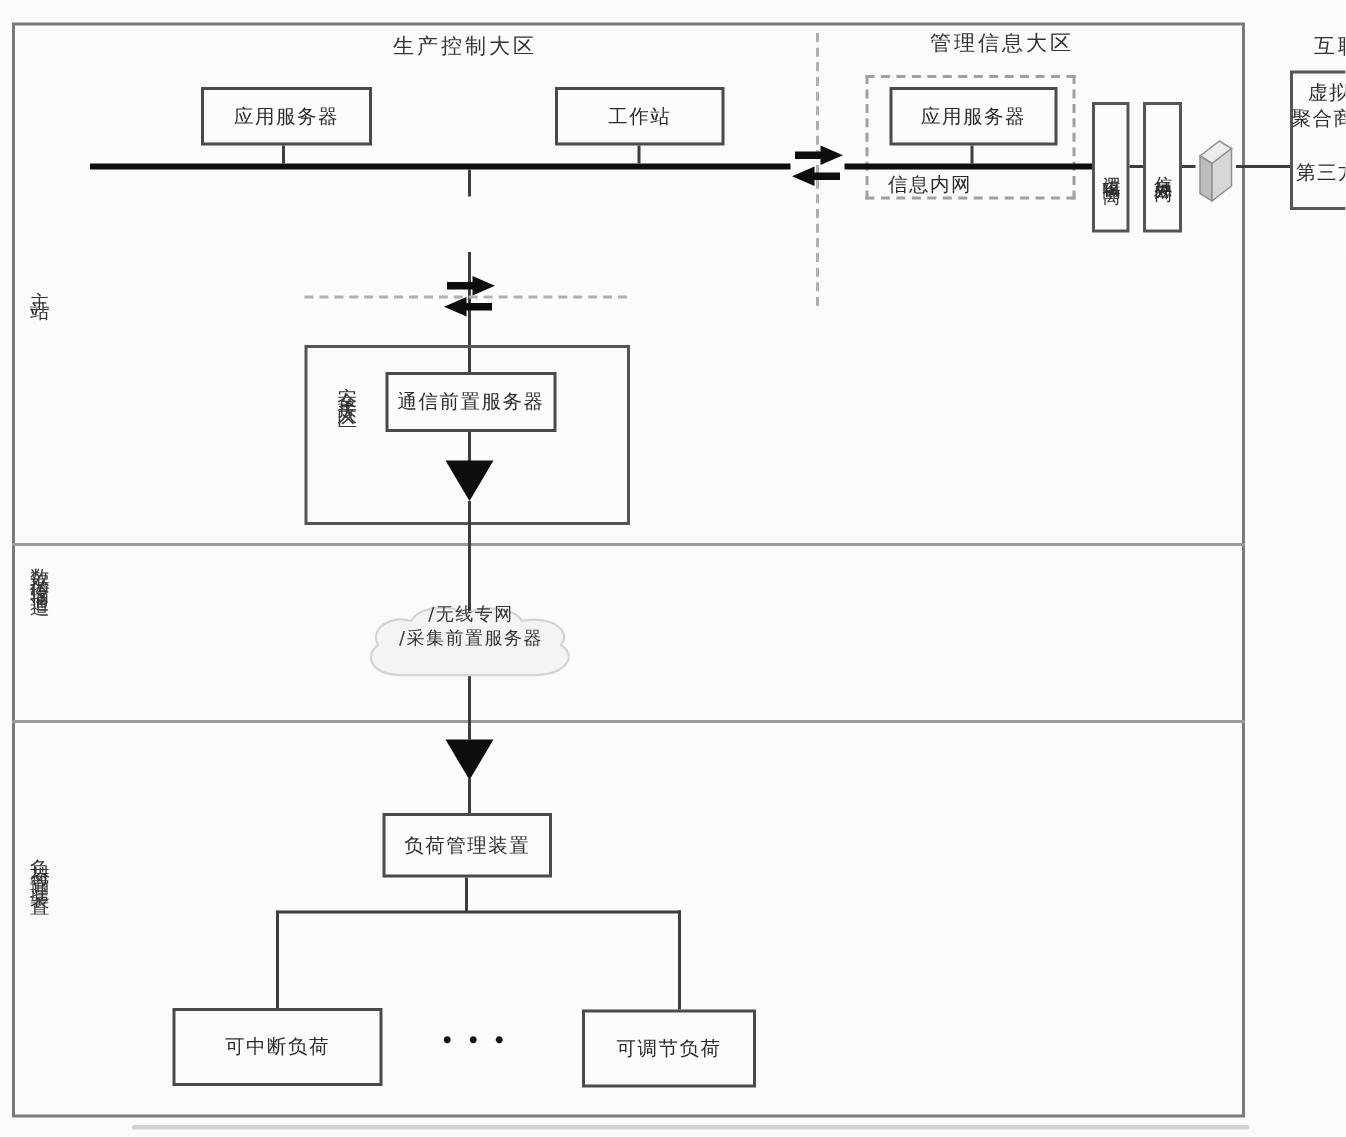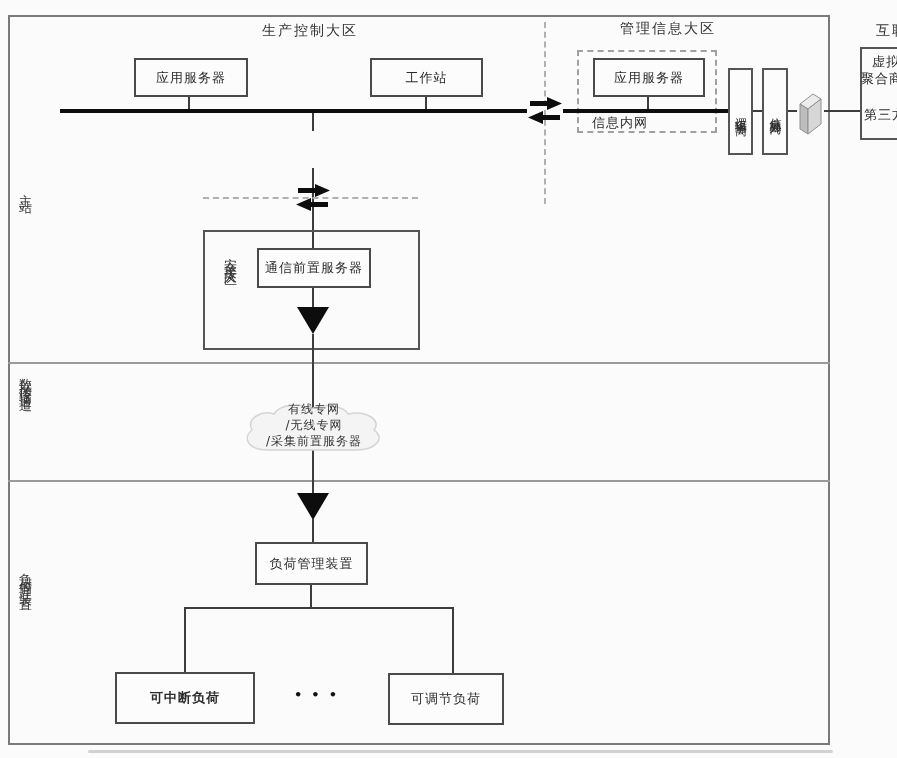--- a/index.html
+++ b/index.html
@@ -78,34 +78,33 @@
   <div class="box" style="left:257px;top:248px;width:114px;height:40px;">通信前置服务器</div>
   <div class="vline" style="left:312px;top:288px;height:20px;"></div>
   <div class="tri-down" style="left:297px;top:307px;"></div>
   <div class="vline" style="left:312px;top:334px;height:30px;"></div>
 
   <div class="vline" style="left:312px;top:364px;height:118px;"></div>
   <svg class="abs" style="left:238px;top:400px;" width="152" height="58">
     <path d="M30,50 C10,50 4,38 14,30 C8,18 24,10 36,14 C42,4 64,2 72,10 C84,2 106,6 110,14 C128,10 144,20 136,30 C148,38 138,50 118,50 Z" fill="#f4f4f4" stroke="#d4d4d4" stroke-width="1.5"></path>
   </svg>
   <div class="cloud-text" style="left:228px;top:401px;width:172px;">
-    <div>有线专网</div>
     <div>/无线专网</div>
     <div>/采集前置服务器</div>
   </div>
 
   <div class="vline" style="left:312px;top:482px;height:11px;"></div>
   <div class="tri-down" style="left:297px;top:493px;"></div>
   <div class="vline" style="left:312px;top:519px;height:24px;"></div>
   <div class="box" style="left:255px;top:542px;width:113px;height:43px;">负荷管理装置</div>
   <div class="vline" style="left:310px;top:585px;height:23px;"></div>
   <div class="hline" style="left:185px;top:607px;width:269px;"></div>
   <div class="vline" style="left:184px;top:607px;height:66px;"></div>
   <div class="vline" style="left:452px;top:607px;height:67px;"></div>
-  <div class="box" style="left:115px;top:672px;width:140px;height:52px;font-weight:bold;">可中断负荷</div>
+  <div class="box" style="left:115px;top:672px;width:140px;height:52px;">可中断负荷</div>
   <div class="dots" style="left:288px;top:687px;width:64px;">•••</div>
   <div class="box" style="left:388px;top:673px;width:116px;height:52px;">可调节负荷</div>
 
   <div class="dashed-box" style="left:577px;top:50px;width:140px;height:83px;"></div>
   <div class="box" style="left:593px;top:58px;width:112px;height:39px;">应用服务器</div>
   <div class="vline" style="left:647px;top:97px;height:12px;"></div>
   <div class="bus" style="left:563px;top:109px;width:165px;"></div>
   <div class="abs" style="left:592px;top:114px;width:96px;text-align:left;font-size:13px;letter-spacing:1px;color:#2b2b2b;">信息内网</div>
 
   <svg class="abs" style="left:527px;top:97px;" width="36" height="28">

